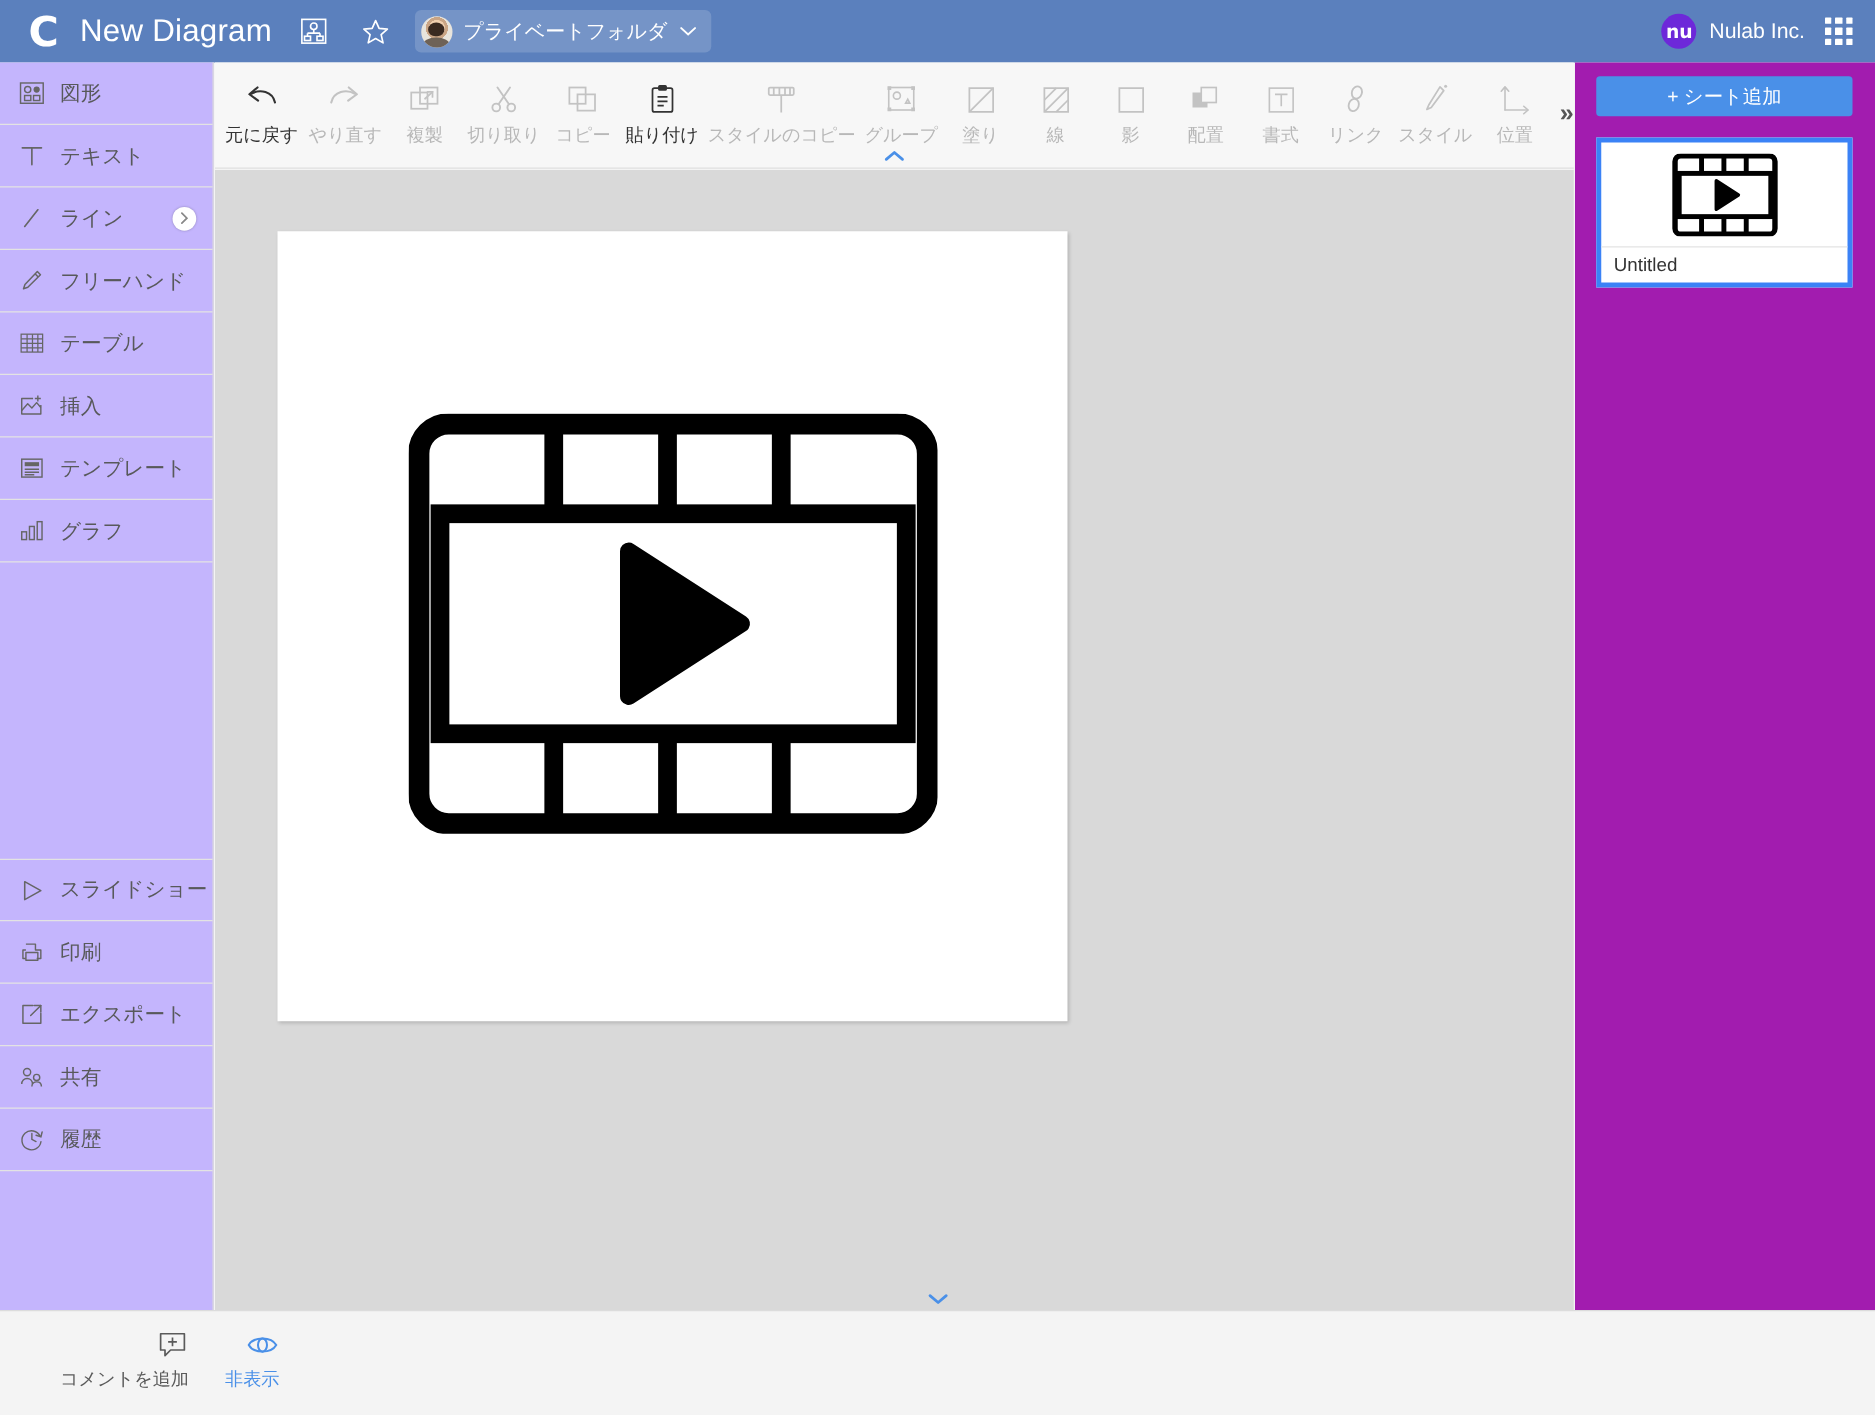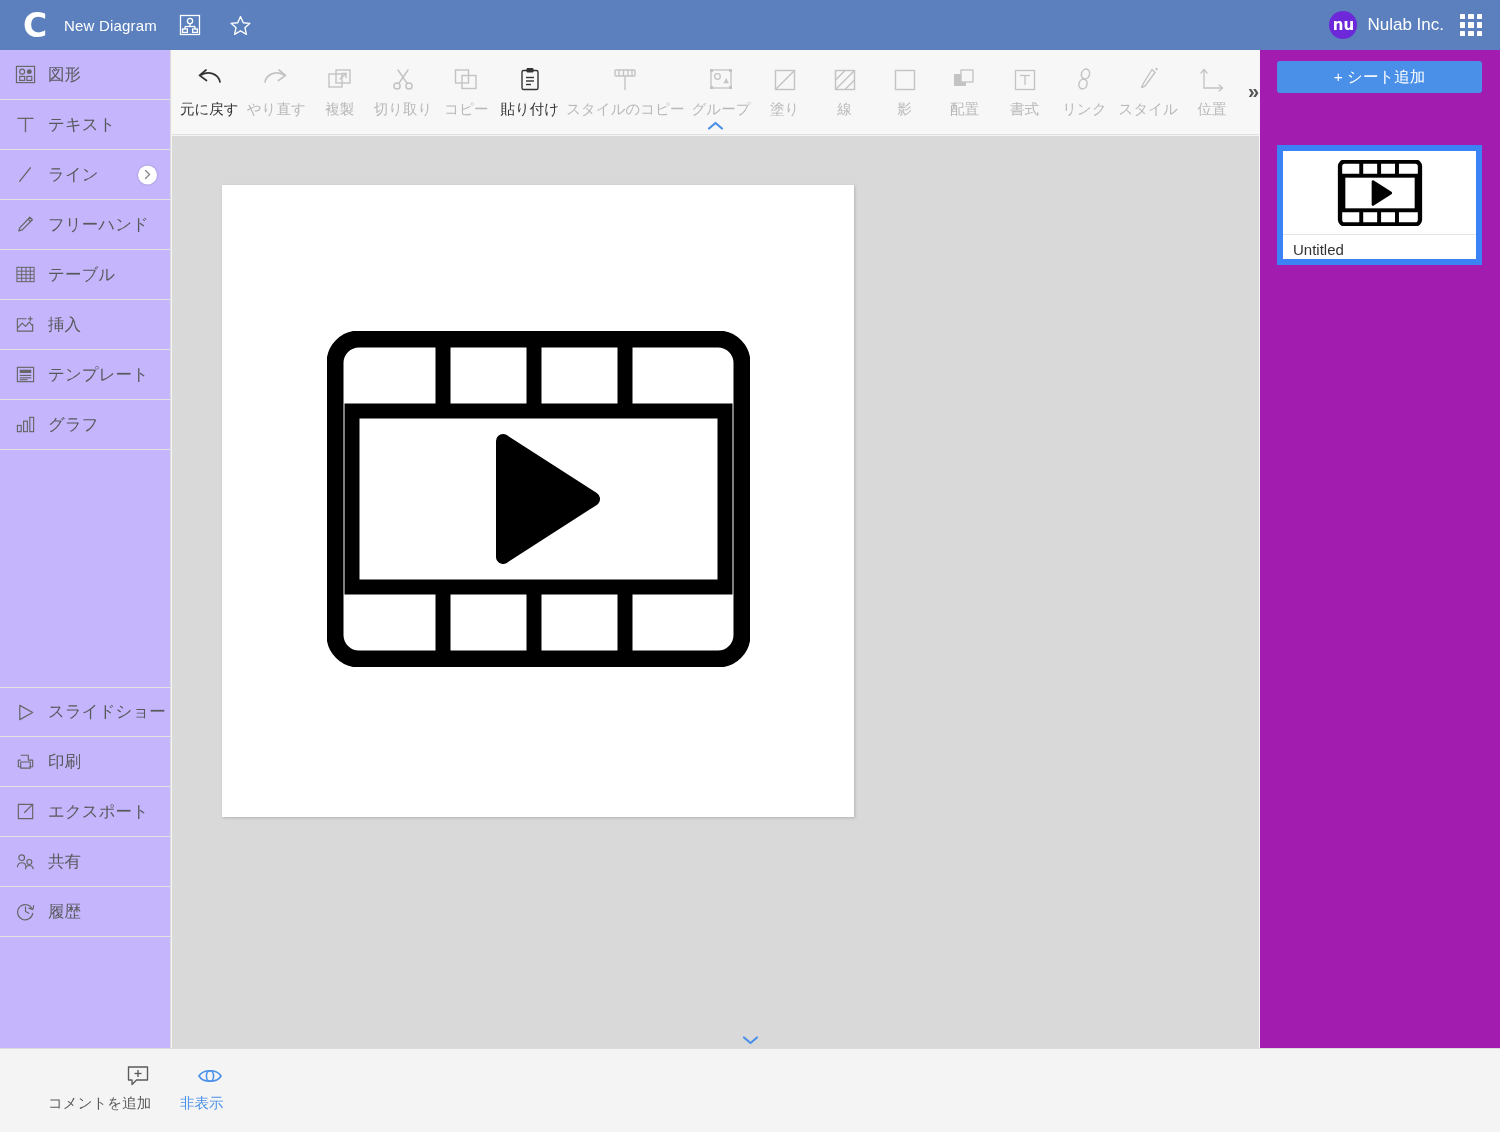--- a/index.html
+++ b/index.html
@@ -20,21 +20,21 @@
     background: #5b80bd;
     display: flex; align-items: center;
   }
   .logo-c {
     margin-left: 20px; width: 30px; height: 30px;
     display: flex; align-items: center; justify-content: center;
     color: #ffffff; font-size: 33px; font-weight: 700;
     line-height: 1; font-family: "DejaVu Sans", sans-serif;
   }
   .doc-title {
-    margin-left: 14px; color: #ffffff; font-size: 15px;
+    margin-left: 14px; color: #ffffff; font-size: 25px;
     letter-spacing: .2px; white-space: nowrap;
   }
   .hdr-icon-btn {
     width: 34px; height: 34px; margin-left: 16px;
     display: flex; align-items: center; justify-content: center;
     cursor: pointer;
   }
   .hdr-icon-btn svg { display: block; }
   .folder-chip {
     margin-left: 14px; height: 34px;
@@ -171,23 +171,22 @@
     width: 205px; height: 32px;
     background: #4a90e8; color: #fff;
     border: none; border-radius: 3px;
     font-size: 15.5px; font-family: inherit;
     cursor: pointer;
   }
   .sheet-thumb {
     position: absolute; left: 17px; top: 60px;
     width: 205px; height: 120px;
     background: #fff;
-    border: 6px solid #3b82f6;
+    border: 4px solid #3b82f6;
     cursor: pointer;
-    margin-top: 35px;
   }
   .sheet-thumb-img {
     height: 84px; display: flex; align-items: center; justify-content: center;
     border-bottom: 1px solid #e4e4e4;
   }
   .sheet-thumb-label {
     padding: 6px 10px; font-size: 15px; color: #333;
   }
 
   
@@ -233,20 +232,29 @@
         <rect x="13.6" y="15" width="4.8" height="3.4"></rect>
       </svg>
     </div>
 
     <div class="hdr-icon-btn">
       <svg width="23" height="23" viewBox="0 0 24 24" fill="none" stroke="#fff" stroke-width="1.4" stroke-linejoin="round">
         <polygon points="12,2.6 14.9,9.1 21.8,9.7 16.6,14.3 18.2,21.2 12,17.6 5.8,21.2 7.4,14.3 2.2,9.7 9.1,9.1"></polygon>
       </svg>
     </div>
 
+    <div class="folder-chip">
+      <div class="avatar"></div>
+      <span class="folder-name">プライベートフォルダ</span>
+      <span class="chev-hdr">
+        <svg width="13" height="8" viewBox="0 0 13 8" fill="none" stroke="#fff" stroke-width="1.6" stroke-linecap="round">
+            <polyline points="1,1.5 6.5,6.5 12,1.5"></polyline>
+          </svg>
+      </span>
+    </div>
 
     <div class="hdr-right">
       <div class="nu-badge">nu</div>
       <span class="org-name">Nulab Inc.</span>
       <div class="grid-apps">
         <i></i>
           <i></i>
           <i></i>
           <i></i>
           <i></i>

